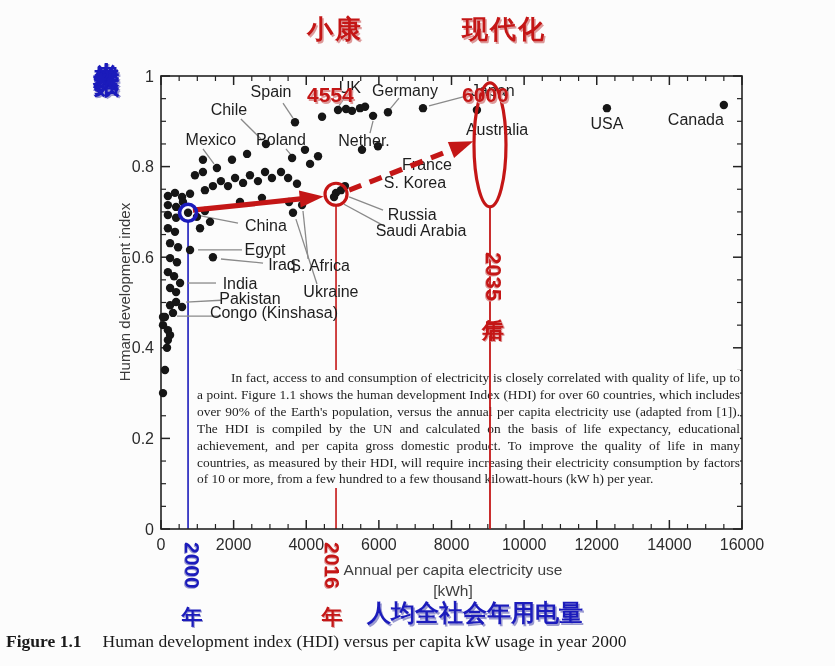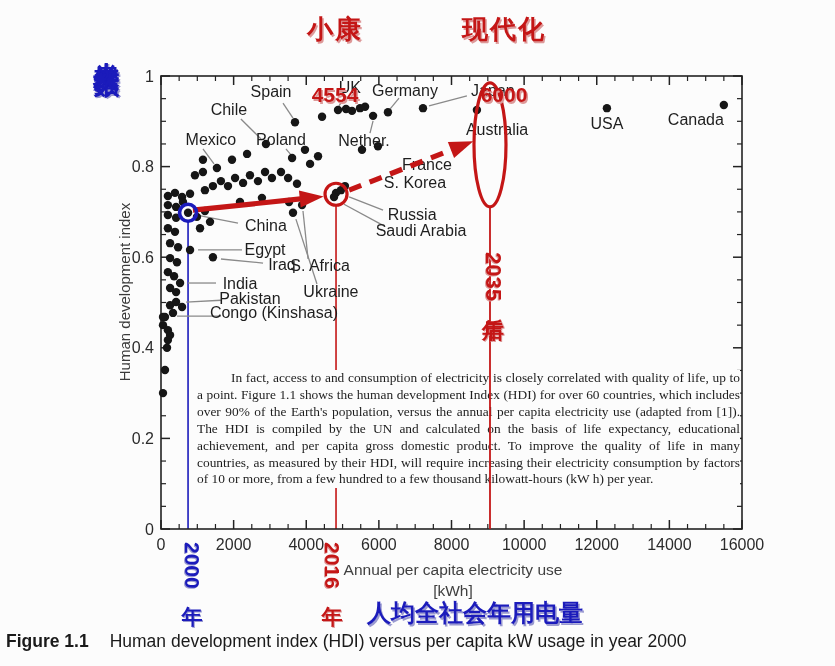--- a/index.html
+++ b/index.html
@@ -7,39 +7,39 @@
          font-family:"Liberation Sans",sans-serif;}
   #chart-svg{position:absolute;left:0;top:0;z-index:1;}
   #overlay-svg{position:absolute;left:0;top:0;z-index:3;pointer-events:none;}
   .tick{font:16px "Liberation Sans",sans-serif;fill:#2b2b2b;}
   .clabel{font:16px "Liberation Sans",sans-serif;fill:#1e1e1e;}
   .cn-vert{writing-mode:vertical-rl;text-orientation:mixed;font-weight:bold;white-space:nowrap;}
   #cn-y{position:absolute;left:90px;top:41px;font-size:26px;letter-spacing:2px;color:#1b1bbb;
         text-shadow:1.5px 1.5px 0 #9a9ad0;z-index:5;}
   #y-title{position:absolute;left:124px;top:292px;transform:translate(-50%,-50%) rotate(-90deg);
         white-space:nowrap;font-size:15px;color:#3a3a3a;z-index:5;}
-  .red-block{position:absolute;top:14px;text-align:center;transform:translateX(-50%);
+  .red-block{position:absolute;top:14px;transform:translateX(-50%);
         color:#c41616;font-weight:bold;text-shadow:1.5px 1.5px 0 #d99;z-index:5;}
   .red-block .t1{font-size:26px;line-height:30px;letter-spacing:2px;}
   .red-block .t2{font-size:21px;line-height:24px;margin-top:39px;}
   #xiaokang{left:335px;} #modern{left:504px;}
   #yr2000{position:absolute;left:178px;top:542px;font-size:21px;color:#1b1bbb;
         text-shadow:1px 1px 0 #9a9ad0;z-index:5;}
   #yr2016{position:absolute;left:318px;top:542px;font-size:21px;color:#c41616;
         text-shadow:1px 1px 0 #d99;z-index:5;}
   #yr2035{position:absolute;left:478px;top:252px;font-size:22px;color:#c41616;
         text-shadow:1px 1px 0 #d99;z-index:4;}
   #para{position:absolute;left:197px;top:370px;width:543px;z-index:2;background:#fcfcfc;
         font-family:"Liberation Serif",serif;font-size:13.4px;line-height:16.9px;
         text-align:justify;text-indent:34px;color:#1d1d1d;}
   #x-title{position:absolute;left:453px;top:559px;transform:translateX(-50%);text-align:center;
         font-size:15.5px;color:#3f3f3f;line-height:21px;z-index:5;}
   #cn-x{position:absolute;left:475px;top:597px;transform:translateX(-50%);font-size:24px;
         font-weight:bold;color:#1b1bbb;text-shadow:1.5px 1.5px 0 #9a9ad0;white-space:nowrap;z-index:5;}
-  #caption{position:absolute;left:6px;top:631px;width:824px;font-family:Liberation Sans, sans-serif;
+  #caption{position:absolute;left:6px;top:631px;width:824px;font-family:Liberation Serif, serif;
         font-size:17.5px;color:#1a1a1a;z-index:5;}
   .cap-label{font-weight:bold;margin-right:21px;}
 </style>
 </head>
 <body>
 
 <div class="stage">
   <svg id="chart-svg" width="835" height="666">
       <line x1="188.0528125" y1="221.86599999999999" x2="188.0528125" y2="529" stroke="#1b1bbb" stroke-width="1.6"></line>
       <line x1="336.02625" y1="206.01100000000002" x2="336.02625" y2="529" stroke="#c41616" stroke-width="1.6"></line>

